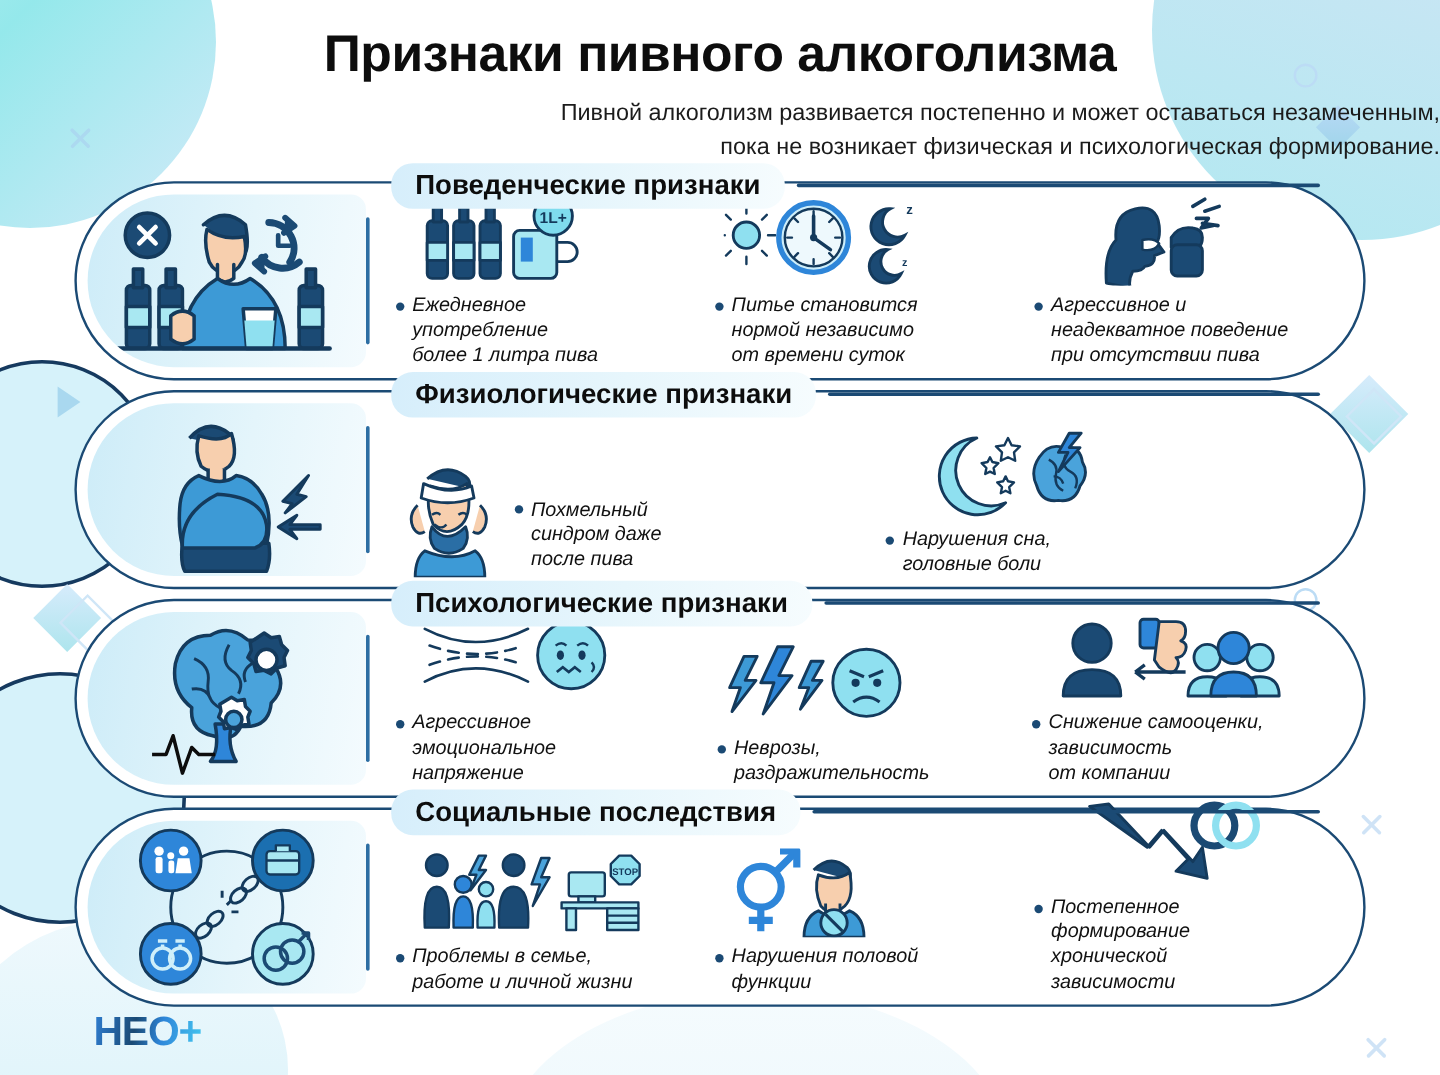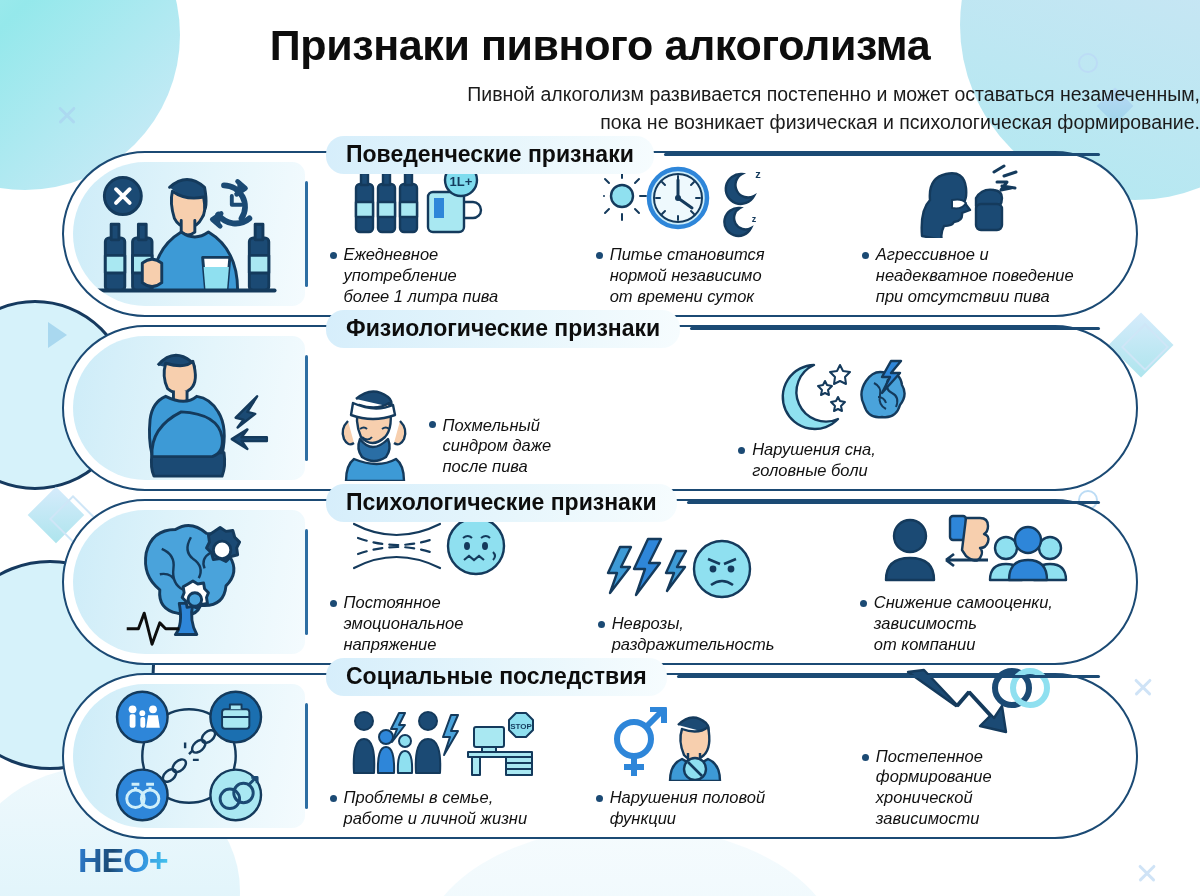--- a/index.html
+++ b/index.html
@@ -503,21 +503,21 @@
                 <path d="M115 26 q5 -4 9 0 M133 26 q5 -4 9 0" fill="none" stroke-width="2"></path>
                 <ellipse cx="119" cy="34" rx="3" ry="4" fill="#143a5c" stroke="none"></ellipse>
                 <ellipse cx="137" cy="34" rx="3" ry="4" fill="#143a5c" stroke="none"></ellipse>
                 <path d="M116 48 l5 -4 l5 4 l5 -4 l5 4" fill="none" stroke-width="2.2"></path>
                 <path d="M145 40 q4 4 0 8" fill="none" stroke-width="2"></path>
               </g>
             </svg>
           </div>
           <div class="bullet-row">
             <span class="dot"></span>
-            <span class="btxt">Постоянное
+            <span class="btxt">Агрессивное
 эмоциональное
 напряжение</span>
           </div>
         </div>
 
         <div class="item i-b">
           <div class="art">
             <svg width="150" height="74" viewBox="0 0 150 74">
               <g stroke="#143a5c" stroke-width="2.4" stroke-linejoin="round">
                 <path d="M18 14 l-12 26 h9 l-7 20 l20 -26 h-9 l10 -20z" fill="#3d9ad6"></path>

